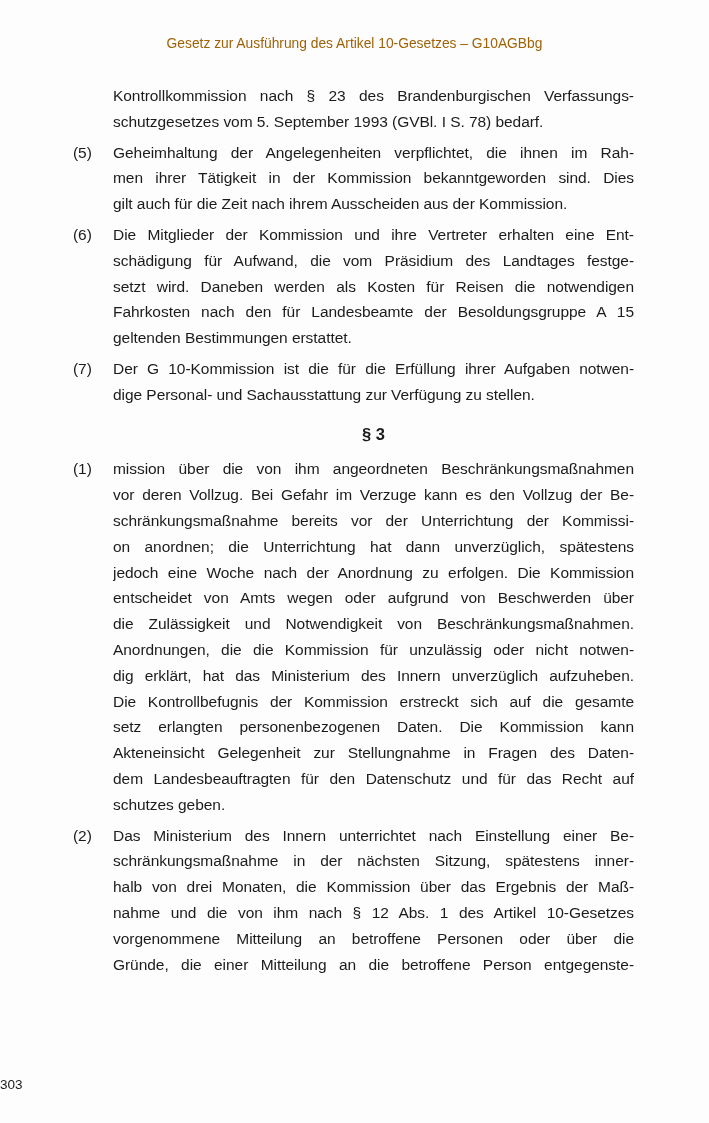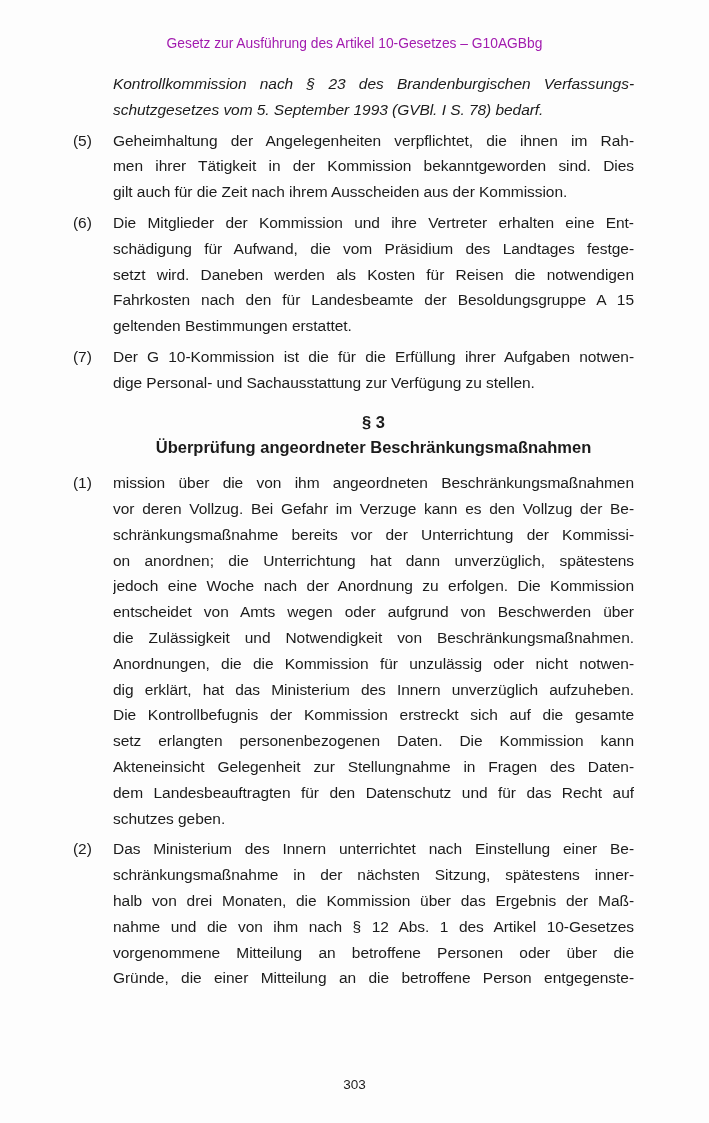--- a/index.html
+++ b/index.html
@@ -14,36 +14,36 @@
     overflow: hidden;
   }
   .running-header {
     position: absolute;
     top: 36px;
     left: 0;
     right: 0;
     text-align: center;
     font-size: 13.8px;
     line-height: 16px;
-    color: #a21caf;
+    color: #a16207;
   }
   .doc-body {
     position: absolute;
     top: 71px;
     left: 113px;
     width: 521px;
   }
   .para {
     position: relative;
     margin-top: 5px;
     font-size: 15.5px;
     line-height: 25.8px;
     letter-spacing: -0.05px;
   }
-  .para.first { margin-top: 0; font-style: italic; }
+  .para.first { margin-top: 12px; }
   .para-marker {
     position: absolute;
     left: -40px;
     top: 0;
     width: 38px;
     text-align: left;
   }
   .text-line {
     text-align: justify;
     text-align-last: justify;
@@ -61,21 +61,21 @@
     font-weight: bold;
     font-size: 16.5px;
     line-height: 25.8px;
   }
   .heading-line { text-align: center; }
   .page-number {
     position: absolute;
     top: 1077px;
     left: 0;
     right: 0;
-    text-align: center;
+    text-align: left;
     font-size: 13.5px;
     line-height: 16px;
   }
 </style>
 </head>
 <body>
 
 <div class="page">
   <div class="running-header">Gesetz zur Ausführung des Artikel 10-Gesetzes – G10AGBbg</div>
 
@@ -98,21 +98,20 @@
         <div class="text-line">Fahrkosten nach den für Landesbeamte der Besoldungsgruppe A 15</div>
         <div class="text-line para-end">geltenden Bestimmungen erstattet.</div>
       </div>
       <div class="para">
         <span class="para-marker">(7)</span>
         <div class="text-line">Der G 10-Kommission ist die für die Erfüllung ihrer Aufgaben notwen-</div>
         <div class="text-line para-end">dige Personal- und Sachausstattung zur Verfügung zu stellen.</div>
       </div>
       <div class="section-heading">
         <div class="heading-line">§ 3</div>
-        <div class="heading-line">Überprüfung angeordneter Beschränkungsmaßnahmen</div>
       </div>
       <div class="para">
         <span class="para-marker">(1)</span>
         <div class="text-line">mission über die von ihm angeordneten Beschränkungsmaßnahmen</div>
         <div class="text-line">vor deren Vollzug. Bei Gefahr im Verzuge kann es den Vollzug der Be-</div>
         <div class="text-line">schränkungsmaßnahme bereits vor der Unterrichtung der Kommissi-</div>
         <div class="text-line">on anordnen; die Unterrichtung hat dann unverzüglich, spätestens</div>
         <div class="text-line">jedoch eine Woche nach der Anordnung zu erfolgen. Die Kommission</div>
         <div class="text-line">entscheidet von Amts wegen oder aufgrund von Beschwerden über</div>
         <div class="text-line">die Zulässigkeit und Notwendigkeit von Beschränkungsmaßnahmen.</div>

